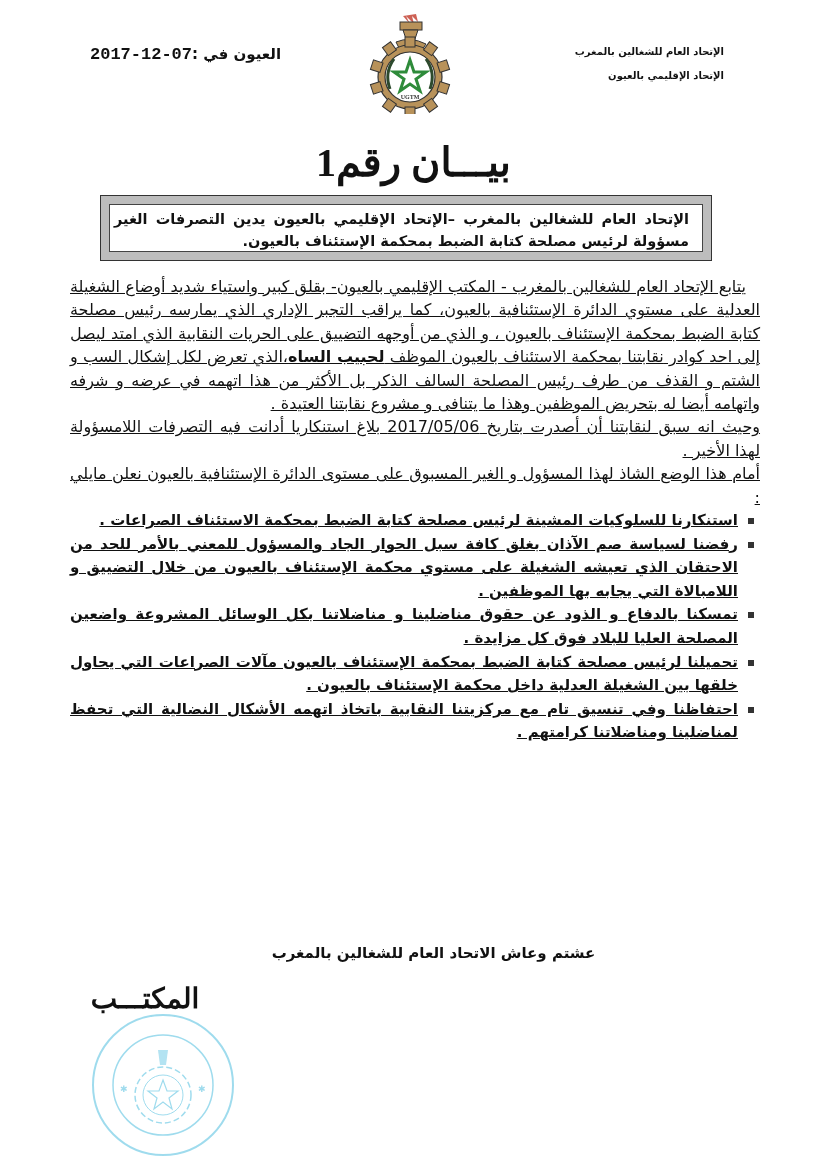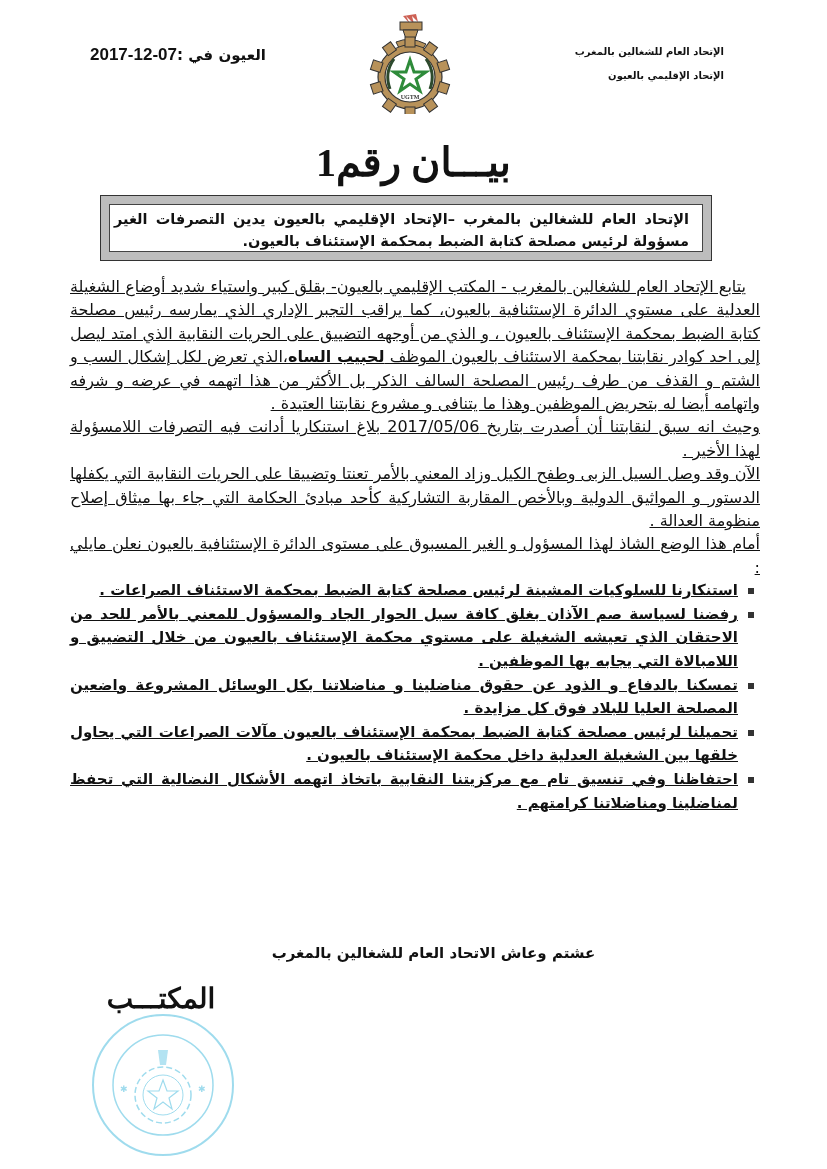--- a/index.html
+++ b/index.html
@@ -9,21 +9,21 @@
   }
   .abs { position: absolute; }
   .hdr-org {
     top: 40px; right: 103px; width: 260px; text-align: right; direction: rtl;
     font-weight: bold; font-size: 10px; line-height: 24px;
   }
   .hdr-date {
     top: 45px; left: 90px; width: 200px; direction: rtl; text-align: left;
     font-weight: bold; font-size: 15px;
   }
-  .hdr-date .date-val { font-family: Liberation Sans, sans-serif; font-size: 17px; direction: ltr; unicode-bidi: embed; }
+  .hdr-date .date-val { font-family: Liberation Mono, monospace; font-size: 17px; direction: ltr; unicode-bidi: embed; }
   .logo { top: 14px; left: 348px; width: 125px; height: 100px; }
   .title {
     top: 138px; left: 0; width: 827px; text-align: center; direction: rtl;
     font-family: "Liberation Serif", serif; font-weight: bold; font-size: 40px; line-height: 50px;
   }
   .subject-box {
     top: 195px; left: 100px; width: 612px; height: 66px; box-sizing: border-box;
     border: 1px solid #333; background: #bdbdbd;
   }
   .subject-inner {
@@ -44,21 +44,21 @@
   }
   .bullets li { position: relative; padding-right: 22px; text-align-last: right; }
   .bullets li .sq {
     position: absolute; right: 6px; top: 9px; width: 6px; height: 6px; background: #333;
   }
   .closing {
     top: 944px; left: 0; width: 827px; text-align: center; direction: rtl; padding-left: 20px;
     font-weight: bold; font-size: 15px;
   }
   .office {
-    top: 982px; left: 96px; width: 130px; text-align: center; direction: rtl;
+    top: 982px; left: 80px; width: 130px; text-align: center; direction: rtl;
     font-family: "Liberation Serif", serif; font-weight: bold; font-size: 28px; letter-spacing: 1px;
   }
   .stamp { top: 1010px; left: 88px; width: 150px; height: 150px; opacity: 0.75; }
 </style>
 </head>
 <body>
 
 <div class="abs hdr-org">
   <div>الإتحاد العام للشغالين بالمغرب</div>
   <div>الإتحاد الإقليمي بالعيون</div>
@@ -99,21 +99,20 @@
 
 <div class="abs title">بيـــان رقم1</div>
 
 <div class="abs subject-box">
   <div class="subject-inner">الإتحاد العام للشغالين بالمغرب –الإتحاد الإقليمي بالعيون يدين التصرفات الغير مسؤولة لرئيس مصلحة كتابة الضبط بمحكمة الإستئناف بالعيون.</div>
 </div>
 
 <div class="abs body-text">
   <p class="indent"><span>يتابع الإتحاد العام للشغالين بالمغرب - المكتب الإقليمي بالعيون- بقلق كبير واستياء شديد أوضاع الشغيلة العدلية على مستوي الدائرة الإستئنافية بالعيون، كما يراقب التجبر الإداري الذي يمارسه رئيس مصلحة </span><u>كتابة الضبط بمحكمة الإستئناف بالعيون</u><span> ، و الذي من أوجهه التضييق على الحريات النقابية الذي امتد ليصل إلى احد كوادر </span><u>نقابتنا بمحكمة</u><span> الاستئناف بالعيون الموظف </span><b>لحبيب الساه</b><span>،الذي تعرض  لكل إشكال السب و الشتم و القذف من طرف رئيس المصلحة السالف الذكر بل الأكثر من هذا اتهمه في عرضه و شرفه واتهامه أيضا  له بتحريض الموظفين وهذا ما يتنافى و مشروع نقابتنا العتيدة .</span></p>
   <p>وحيث انه سبق لنقابتنا أن أصدرت بتاريخ 2017/05/06 بلاغ استنكاريا أدانت فيه التصرفات اللامسؤولة لهذا الأخير .</p>
-  <p>الآن وقد وصل السيل الزبى وطفح الكيل وزاد المعني بالأمر تعنتا وتضييقا على الحريات النقابية التي يكفلها الدستور و المواثيق الدولية وبالأخص المقاربة التشاركية كأحد مبادئ الحكامة التي جاء بها ميثاق إصلاح منظومة العدالة .</p>
   <p>أمام هذا الوضع الشاذ لهذا المسؤول و الغير المسبوق على مستوى الدائرة الإستئنافية بالعيون نعلن مايلي :</p>
   <ul class="bullets">
     <li><span class="sq"></span><span>استنكارنا للسلوكيات المشينة لرئيس مصلحة كتابة الضبط بمحكمة الاستئناف الصراعات .</span></li>
     <li><span class="sq"></span><span>رفضنا لسياسة صم الآذان بغلق كافة سبل الحوار الجاد والمسؤول للمعني بالأمر للحد من الاحتقان الذي تعيشه الشغيلة على مستوي محكمة الإستئناف بالعيون من خلال التضييق و اللامبالاة التي يجابه بها الموظفين .</span></li>
     <li><span class="sq"></span><span>تمسكنا بالدفاع و الذود عن حقوق مناضلينا و مناضلاتنا بكل الوسائل المشروعة واضعين المصلحة العليا للبلاد فوق كل مزايدة .</span></li>
     <li><span class="sq"></span><span>تحميلنا لرئيس مصلحة كتابة الضبط بمحكمة الإستئناف بالعيون مآلات الصراعات التي يحاول خلقها بين الشغيلة العدلية داخل محكمة الإستئناف بالعيون .</span></li>
     <li><span class="sq"></span><span>احتفاظنا وفي تنسيق تام مع مركزيتنا النقابية باتخاذ اتهمه الأشكال النضالية التي تحفظ لمناضلينا ومناضلاتنا كرامتهم .</span></li>
   </ul>
 </div>
 

